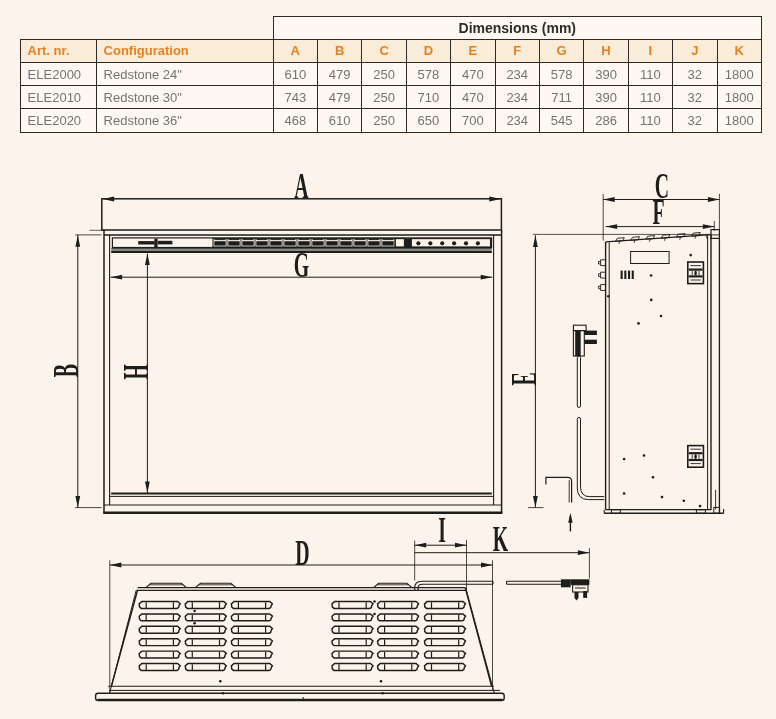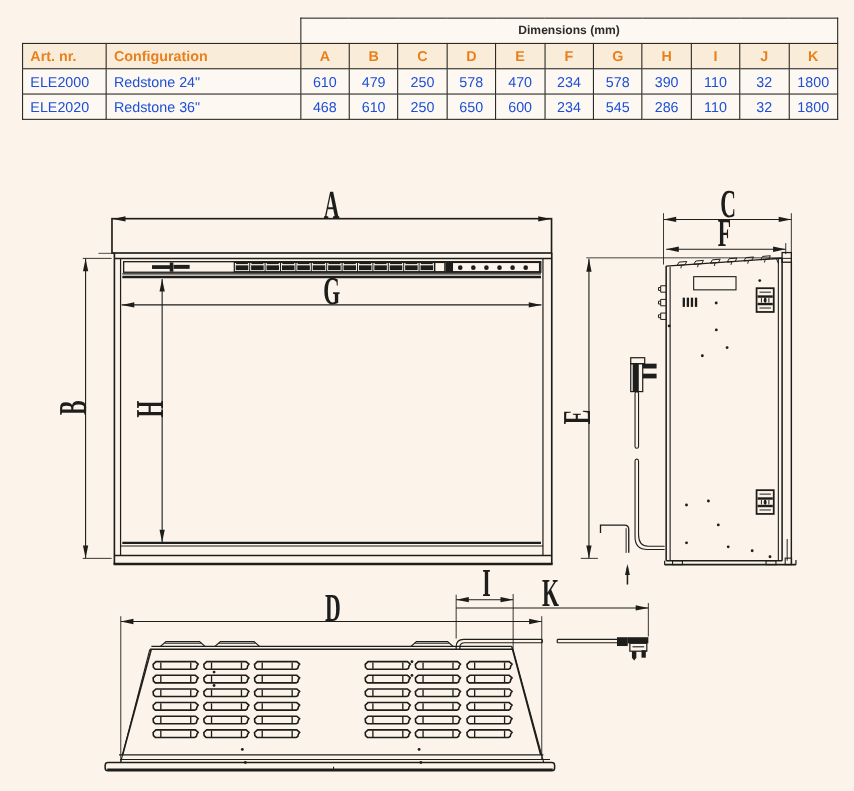--- a/index.html
+++ b/index.html
@@ -1,20 +1,20 @@
 <!DOCTYPE html>
 <html><head>
 <meta charset="utf-8">
 <style>
 html,body{margin:0;padding:0;}
 body{width:776px;height:719px;background:#fcf4ea;font-family:"Liberation Sans",sans-serif;position:relative;overflow:hidden;}
 table{position:absolute;left:19.6px;top:15.6px;border-collapse:collapse;table-layout:fixed;width:741px;}
-td{border:1.5px solid #2c2b27;font-size:13px;color:#1d4ed8;text-align:center;padding:0;background:#fdf9f2;height:22.2px;}
+td{border:1.5px solid #2c2b27;font-size:13px;color:#737373;text-align:center;padding:0;background:#fdf9f2;height:22.2px;}
 td.blank{border:none;background:transparent;}
-td.dimhead{font-weight:bold;color:#2b2b28;font-size:11px;}
+td.dimhead{font-weight:bold;color:#2b2b28;font-size:14px;}
 td.oh{background:#f9ecd9;color:#e8801e;font-weight:bold;margin-left:24px;}
 td.ltxt{text-align:left;padding-left:7px;}
 </style>
 </head>
 <body>
 
 <table>
 <colgroup>
       <col style="width:76px">
       <col style="width:177px">
@@ -59,27 +59,42 @@
         <td>578</td>
         <td>470</td>
         <td>234</td>
         <td>578</td>
         <td>390</td>
         <td>110</td>
         <td>32</td>
         <td>1800</td>
       </tr>
 <tr>
+        <td class="ltxt">ELE2010</td>
+        <td class="ltxt">Redstone 30"</td>
+        <td>743</td>
+        <td>479</td>
+        <td>250</td>
+        <td>710</td>
+        <td>470</td>
+        <td>234</td>
+        <td>711</td>
+        <td>390</td>
+        <td>110</td>
+        <td>32</td>
+        <td>1800</td>
+      </tr>
+<tr>
         <td class="ltxt">ELE2020</td>
         <td class="ltxt">Redstone 36"</td>
         <td>468</td>
         <td>610</td>
         <td>250</td>
         <td>650</td>
-        <td>600</td>
+        <td>700</td>
         <td>234</td>
         <td>545</td>
         <td>286</td>
         <td>110</td>
         <td>32</td>
         <td>1800</td>
       </tr>
 </tbody>
   </table>
 

